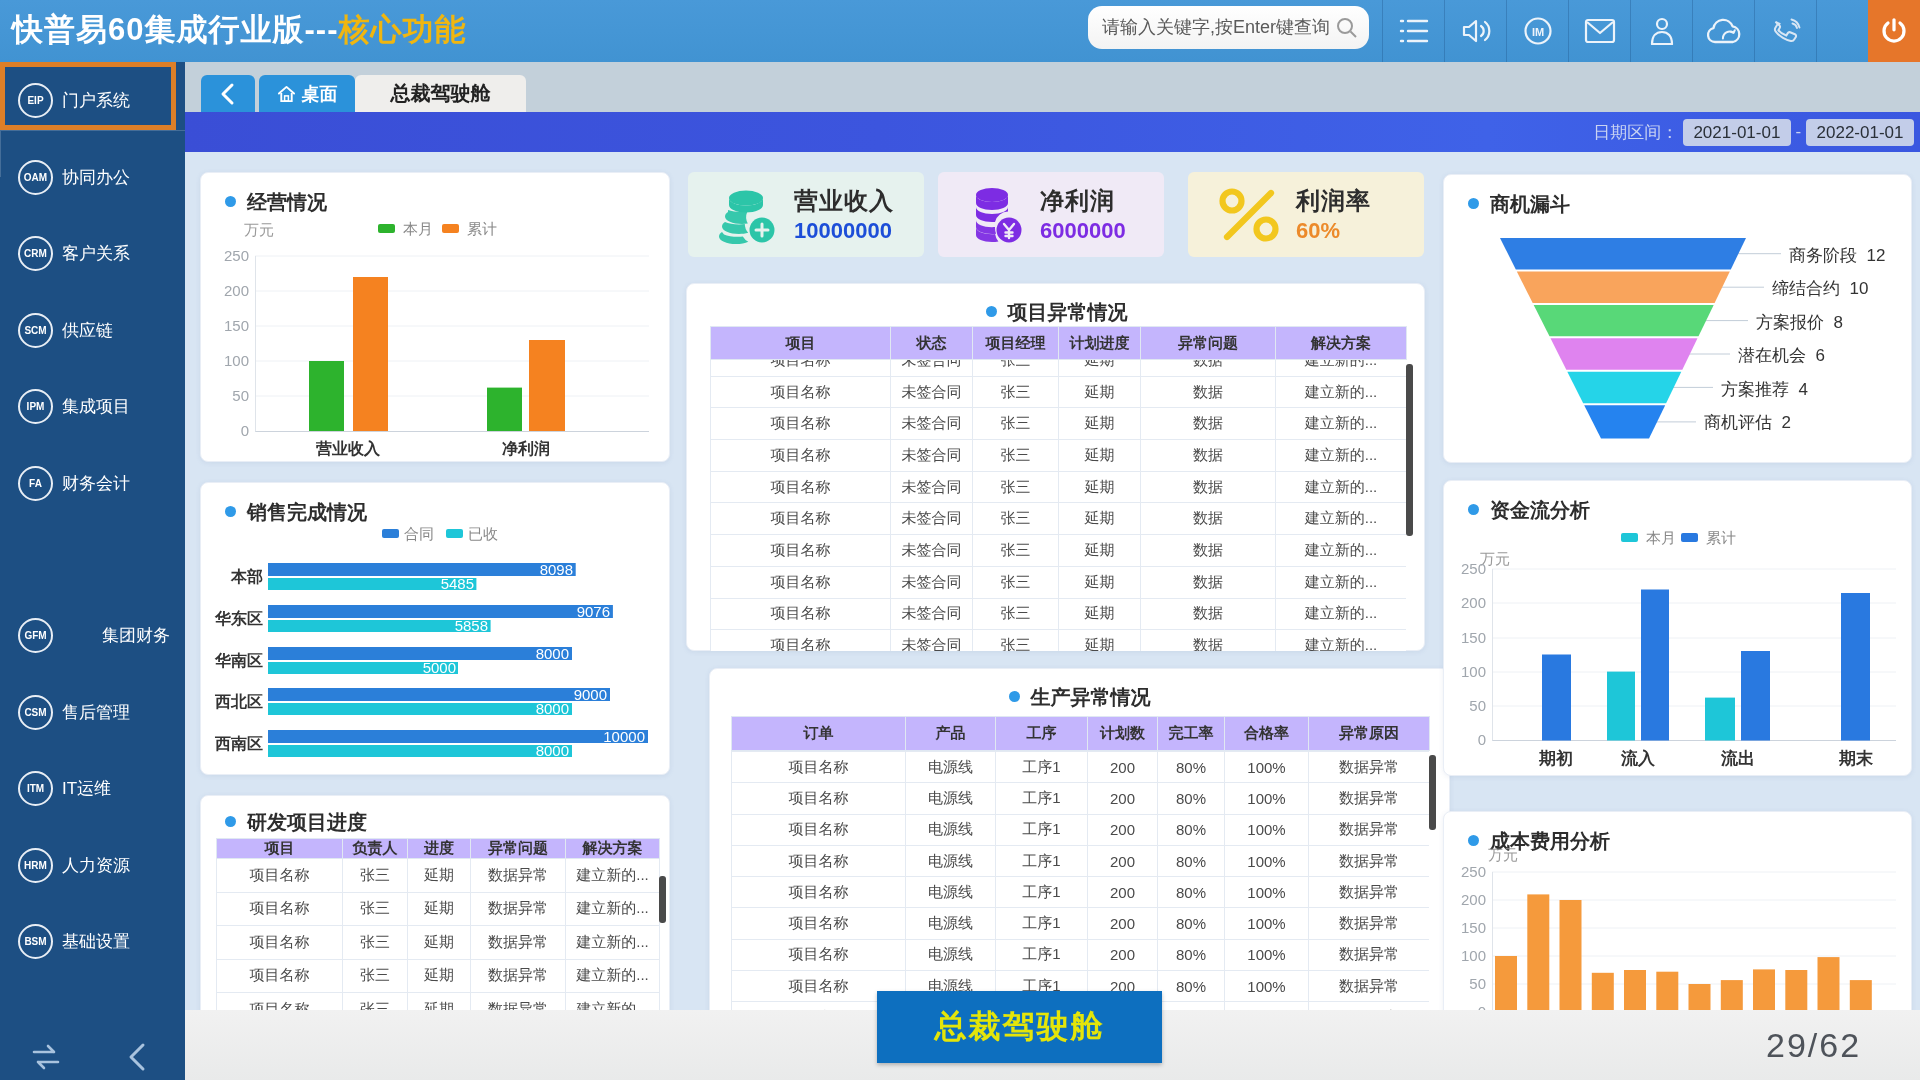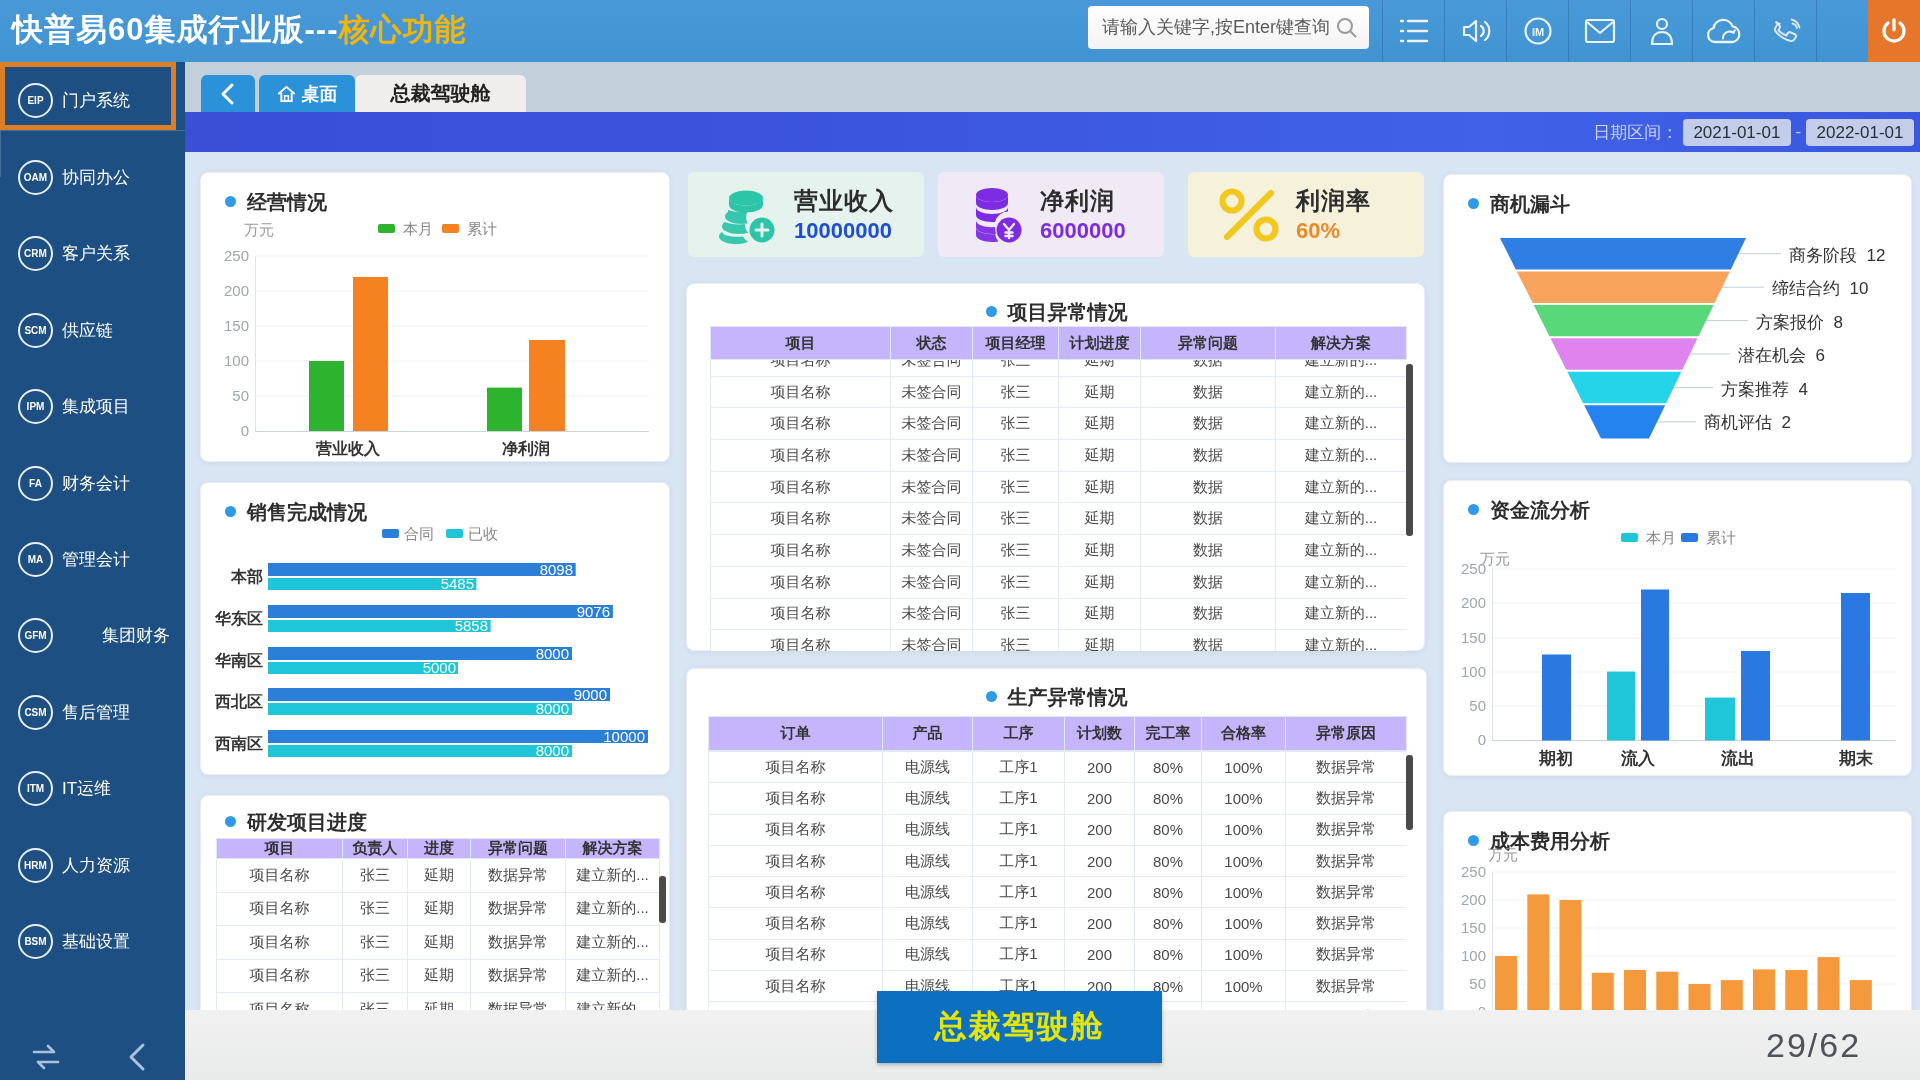--- a/index.html
+++ b/index.html
@@ -4,21 +4,21 @@
 <style>
 *{margin:0;padding:0;box-sizing:border-box;}
 html,body{width:1920px;height:1080px;overflow:hidden;font-family:"Liberation Sans",sans-serif;}
 body{position:relative;background:#efefef;}
 .abs{position:absolute;}
 
 
 #topbar{left:0;top:0;width:1920px;height:62px;background:linear-gradient(180deg,#4999d8,#4193d2);}
 #title{left:12px;top:0;height:62px;line-height:60px;font-size:31px;font-weight:bold;color:#fff;letter-spacing:1px;}
 #title .y{color:#f0b60f;}
-#search{left:1088px;top:6px;width:281px;height:43px;background:linear-gradient(180deg,#fff,#f3f3f3);border-radius:4px;line-height:43px;font-size:18px;color:#5a5a5a;padding-left:14px;}
+#search{left:1088px;top:6px;width:281px;height:43px;background:linear-gradient(180deg,#fff,#f3f3f3);border-radius:14px;line-height:43px;font-size:18px;color:#5a5a5a;padding-left:14px;}
 #search svg{position:absolute;right:10px;top:10px;}
 .tdiv{top:0;width:1px;height:62px;background:rgba(20,70,120,.28);}
 .ticon{top:0;height:62px;display:flex;align-items:center;justify-content:center;}
 #powerbtn{left:1868px;top:0;width:52px;height:62px;background:#e6762a;display:flex;align-items:center;justify-content:center;}
 
 
 #sidebar{left:0;top:62px;width:185px;height:1018px;background:#1d4f83;}
 .sitem{position:absolute;left:0;width:185px;height:66px;display:flex;align-items:center;}
 .sbadge{margin-left:18px;width:35px;height:35px;border:2px solid #e8eef5;border-radius:50%;color:#fff;font-size:10px;font-weight:bold;display:flex;align-items:center;justify-content:center;letter-spacing:0;}
 .slabel{margin-left:9px;color:#fff;font-size:17px;}
@@ -154,24 +154,20 @@
       <span class="sbadge">SCM</span>
       <span class="slabel">供应链</span>
     </div>
   <div class="sitem" style="top:311px;">
       <span class="sbadge">IPM</span>
       <span class="slabel">集成项目</span>
     </div>
   <div class="sitem" style="top:388px;">
       <span class="sbadge">FA</span>
       <span class="slabel">财务会计</span>
-    </div>
-  <div class="sitem" style="top:464px;">
-      <span class="sbadge">MA</span>
-      <span class="slabel">管理会计</span>
     </div>
   <div class="sitem" style="top:540px;gap:40px;">
       <span class="sbadge">GFM</span>
       <span class="slabel">集团财务</span>
     </div>
   <div class="sitem" style="top:617px;">
       <span class="sbadge">CSM</span>
       <span class="slabel">售后管理</span>
     </div>
   <div class="sitem" style="top:693px;">
@@ -523,21 +519,21 @@
             <td>延期</td>
             <td>数据</td>
             <td>建立新的...</td>
           </tr>
         </tbody>
       </table>
   </div>
   <div class="tscroll" style="left:719px;top:80px;height:172px;"></div>
 </div>
 
-<div class="card abs" style="left:686px;top:668px;width:741px;height:370px;">
+<div class="card abs" style="left:709px;top:668px;width:741px;height:370px;">
   <div class="ctitle" style="left:0;top:15px;width:739px;text-align:center;"><span class="dot"></span>生产异常情况</div>
   <div class="abs" style="left:21px;top:47px;width:698px;">
     <table class="t" style="height:35px;">
       <colgroup>
           <col style="width:174px">
           <col style="width:90px">
           <col style="width:92px">
           <col style="width:70px">
           <col style="width:67px">
           <col style="width:84px">

